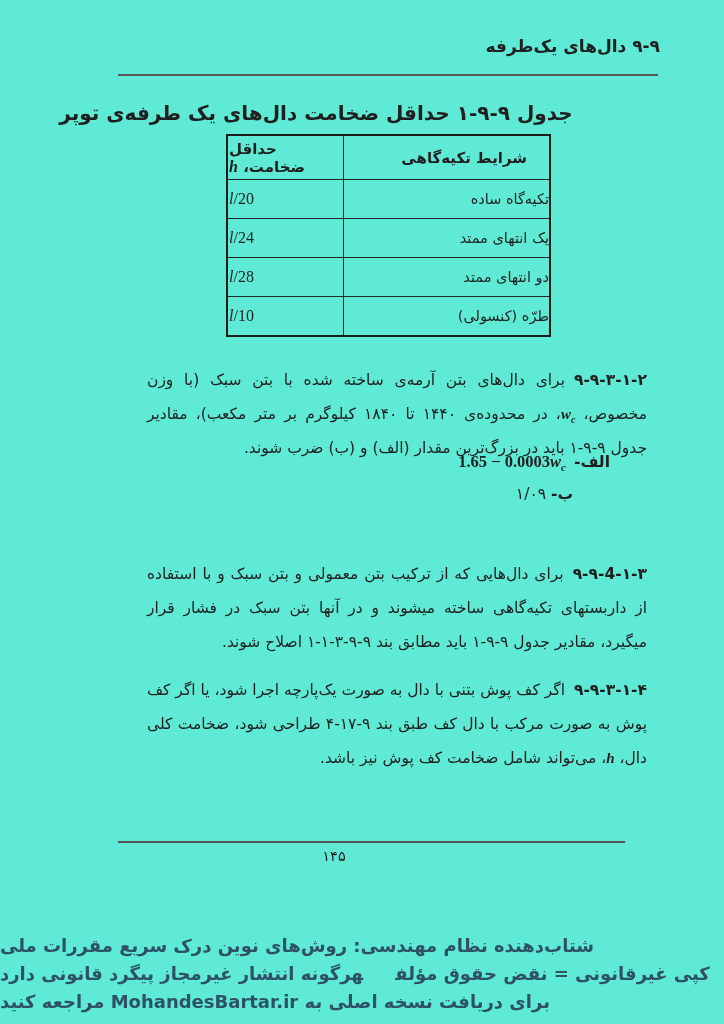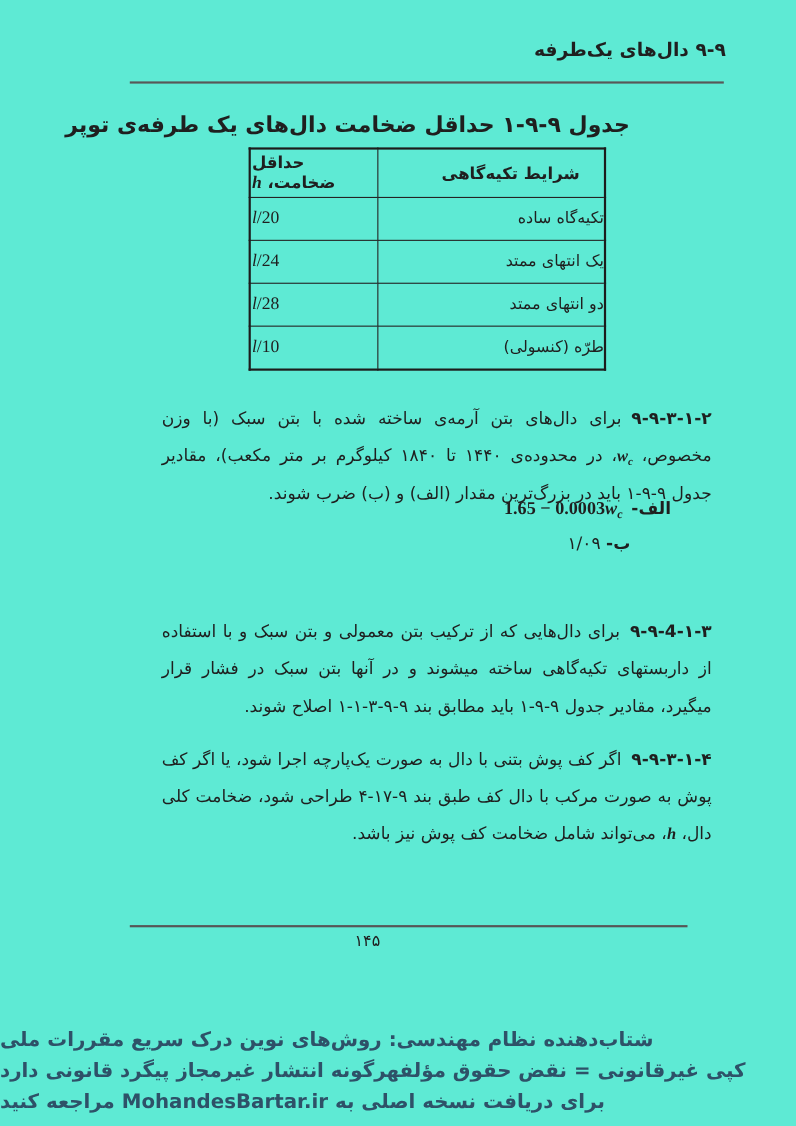--- a/index.html
+++ b/index.html
@@ -72,21 +72,21 @@
   .formula sub{font-size:11px;font-style:italic;line-height:0;}
   .page-number{
     position:absolute;top:848px;left:4px;width:660px;
     text-align:center;font-size:14.5px;
   }
   .footer{
     position:absolute;top:932px;left:0;width:724px;
     text-align:left;font-size:18px;font-weight:bold;line-height:28px;
     color:#2e5168;
   }
-  .footer .seg-left{}
+  .footer .seg-left{margin-right:32px;}
 </style>
 </head>
 <body>
 
 <div class="page">
 
   <div class="header-title">۹-۹ دال‌های یک‌طرفه</div>
   <div class="rule-top"></div>
 
   <div class="table-caption">جدول ۹-۹-۱ حداقل ضخامت دال‌های یک طرفه‌ی توپر</div>

